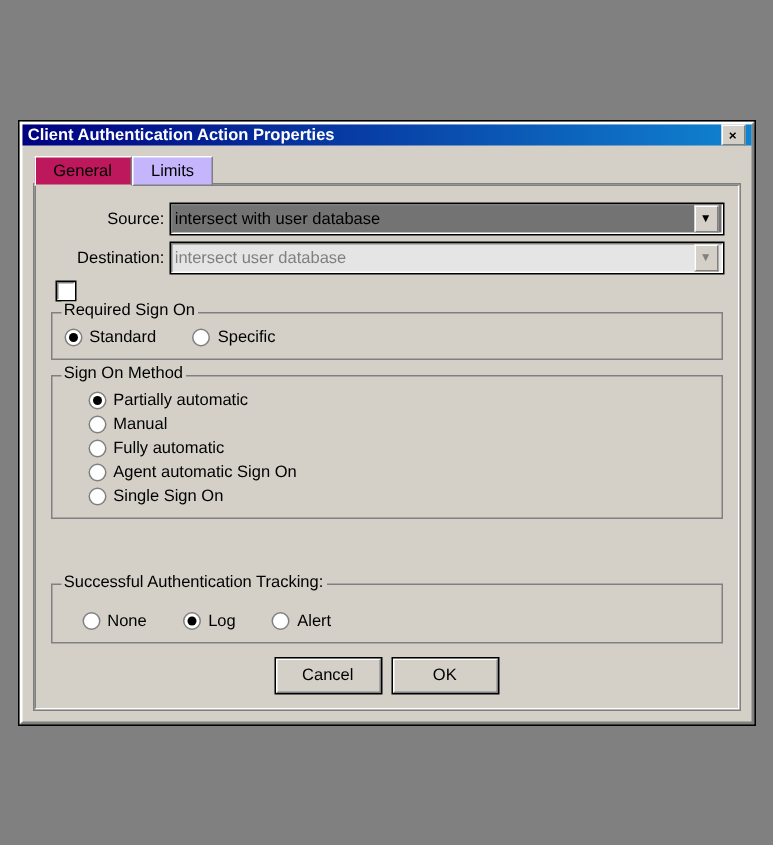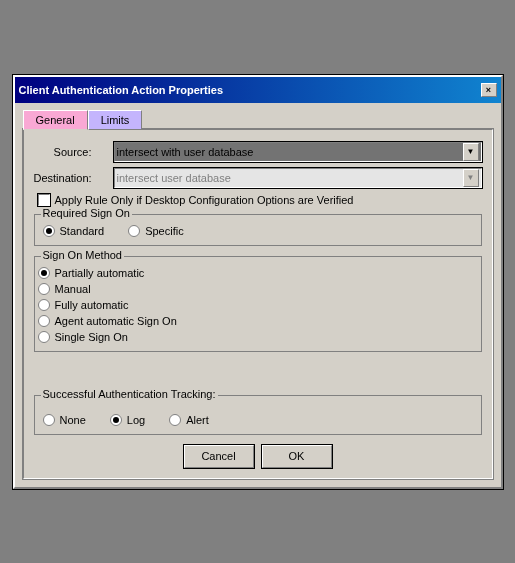--- a/index.html
+++ b/index.html
@@ -28,21 +28,21 @@
       box-shadow: 1px 1px 0 #000;
     }
 
     .title-bar {
       background: linear-gradient(to right, #000080, #1084d0);
       color: white;
       padding: 3px 4px;
       display: flex;
       align-items: center;
       justify-content: space-between;
-      height: 26px;
+      height: 14px;
     }
 
     .title-bar-text {
       font-size: 11px;
       font-weight: bold;
       color: white;
     }
 
     .title-bar-buttons {
       display: flex;
@@ -79,21 +79,21 @@
       background: #c4b5fd;
       border: 1px solid;
       border-color: #ffffff #808080 #808080 #ffffff;
       cursor: pointer;
       font-size: 11px;
       position: relative;
       bottom: -1px;
     }
 
     .tab.active {
-      background: #f9a8d4;
+      background: #be185d;
       border-bottom-color: #d4d0c8;
       z-index: 1;
       font-weight: normal;
     }
 
     .tab-panel {
       border: 1px solid;
       border-color: #808080 #ffffff #ffffff #808080;
       outline: 1px solid #808080;
       background: #d4d0c8;
@@ -103,21 +103,21 @@
     .form-row {
       display: flex;
       align-items: center;
       margin-bottom: 6px;
     }
 
     .form-label {
       width: 80px;
       font-size: 11px;
       text-align: right;
-      padding-right: 22px;
+      padding-right: 4px;
     }
 
     .select-box {
       flex: 1;
       height: 20px;
       background: #737373;
       border: 1px solid;
       border-color: #808080 #ffffff #ffffff #808080;
       outline: 1px solid #000;
       display: flex;
@@ -272,41 +272,40 @@
       <div class="form-row">
         <span class="form-label">Destination:</span>
         <div class="select-box disabled">
           <span class="select-box-text">intersect user database</span>
           <div class="select-arrow">▼</div>
         </div>
       </div>
 
       <div class="checkbox-row">
         <div class="checkbox"></div>
-        <span class="checkbox-label">Apply Rule Only if Desktop Configuration Options are Verified</span>
       </div>
 
       <div style="position:relative; margin-bottom:8px;border-radius:15px;">
         <div style="border:1px solid #808080; border-radius:0; padding: 2px 8px 8px 8px; position:relative; margin-top:8px;">
           <span style="position:absolute; top:-8px; left:6px; background:#d4d0c8; padding:0 2px; font-size:11px;">Required Sign On</span>
           <div class="inline-radios">
             <div class="inline-radio-group">
               <div class="radio checked"></div>
               <span class="radio-label">Standard</span>
             </div>
             <div class="inline-radio-group">
               <div class="radio"></div>
               <span class="radio-label">Specific</span>
             </div>
           </div>
         </div>
       </div>
 
       <div style="position:relative; margin-bottom:8px; margin-top:10px;">
-        <div style="border:1px solid #808080; padding: 4px 8px 8px 3px; position:relative;">
+        <div style="border:1px solid #808080; padding: 4px 8px 8px 24px; position:relative;">
           <span style="position:absolute; top:-8px; left:6px; background:#d4d0c8; padding:0 2px; font-size:11px;">Sign On Method</span>
           <div style="height:6px;"></div>
           <div class="radio-row">
             <div class="radio checked"></div>
             <span class="radio-label">Partially automatic</span>
           </div>
           <div class="radio-row">
             <div class="radio"></div>
             <span class="radio-label">Manual</span>
           </div>
@@ -319,21 +318,21 @@
             <span class="radio-label">Agent automatic Sign On</span>
           </div>
           <div class="radio-row">
             <div class="radio"></div>
             <span class="radio-label">Single Sign On</span>
           </div>
         </div>
       </div>
 
       <div style="position:relative; margin-bottom:8px; margin-top:10px;">
-        <div style="border:1px solid #808080; padding: 4px 8px 8px 8px; position:relative;margin-top:43px;">
+        <div style="border:1px solid #808080; padding: 4px 8px 8px 20px; position:relative;margin-top:43px;">
           <span style="position:absolute; top:-8px; left:6px; background:#d4d0c8; padding:0 2px; font-size:11px;">Successful Authentication Tracking:</span>
           <div style="height:6px;"></div>
           <div class="inline-radios">
             <div class="inline-radio-group">
               <div class="radio"></div>
               <span class="radio-label">None</span>
             </div>
             <div class="inline-radio-group">
               <div class="radio checked"></div>
               <span class="radio-label">Log</span>

